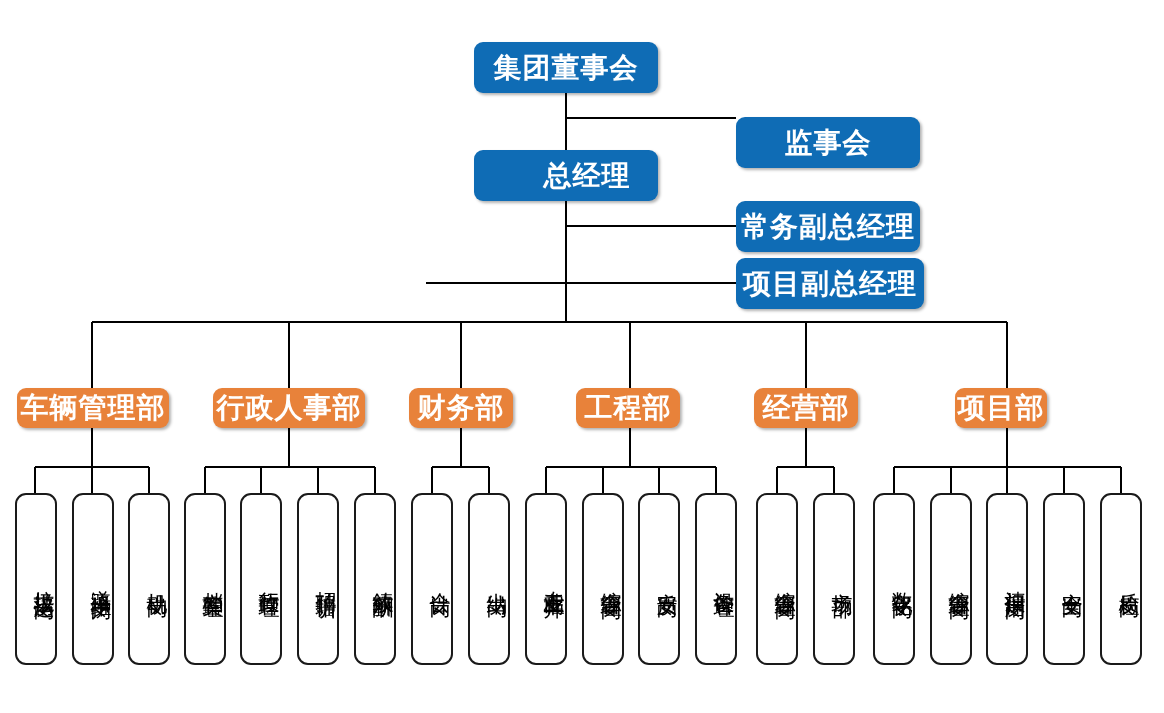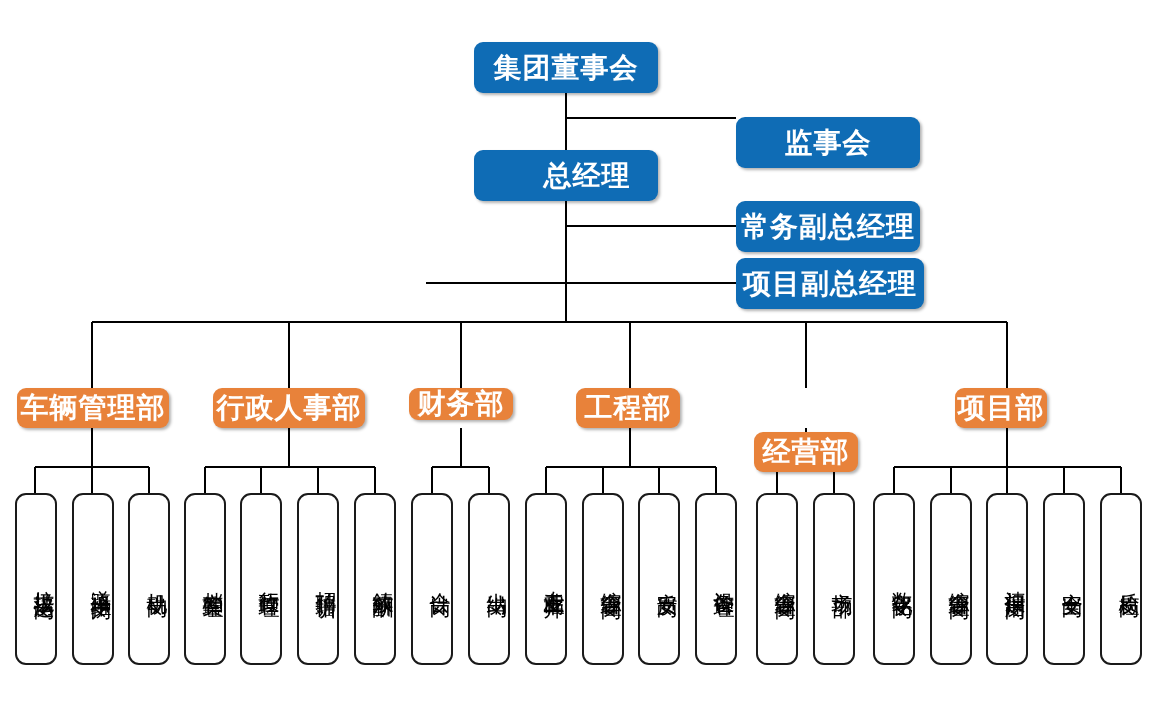--- a/index.html
+++ b/index.html
@@ -168,29 +168,29 @@
   </div>
 
   <div class="node dept" style="left:17px; top:388px; width:152px; height:40px;">
     <span>车辆管理部</span>
   </div>
 
   <div class="node dept" style="left:213px; top:388px; width:152px; height:40px;">
     <span>行政人事部</span>
   </div>
 
-  <div class="node dept" style="left:409px; top:388px; width:104px; height:32px;">
+  <div class="node dept" style="left:409px; top:388px; width:104px; height:40px;">
     <span>财务部</span>
   </div>
 
   <div class="node dept" style="left:576px; top:388px; width:104px; height:40px;">
     <span>工程部</span>
   </div>
 
-  <div class="node dept" style="left:754px; top:388px; width:104px; height:40px;margin-top:44px;">
+  <div class="node dept" style="left:754px; top:388px; width:104px; height:40px;">
     <span>经营部</span>
   </div>
 
   <div class="node dept" style="left:955px; top:388px; width:92px; height:40px;">
     <span>项目部</span>
   </div>
 
   <div class="node leaf" style="left:15px; top:493px; width:42px; height:172px;">
     <span class="leaf-text">垃圾清运岗</span>
   </div>

